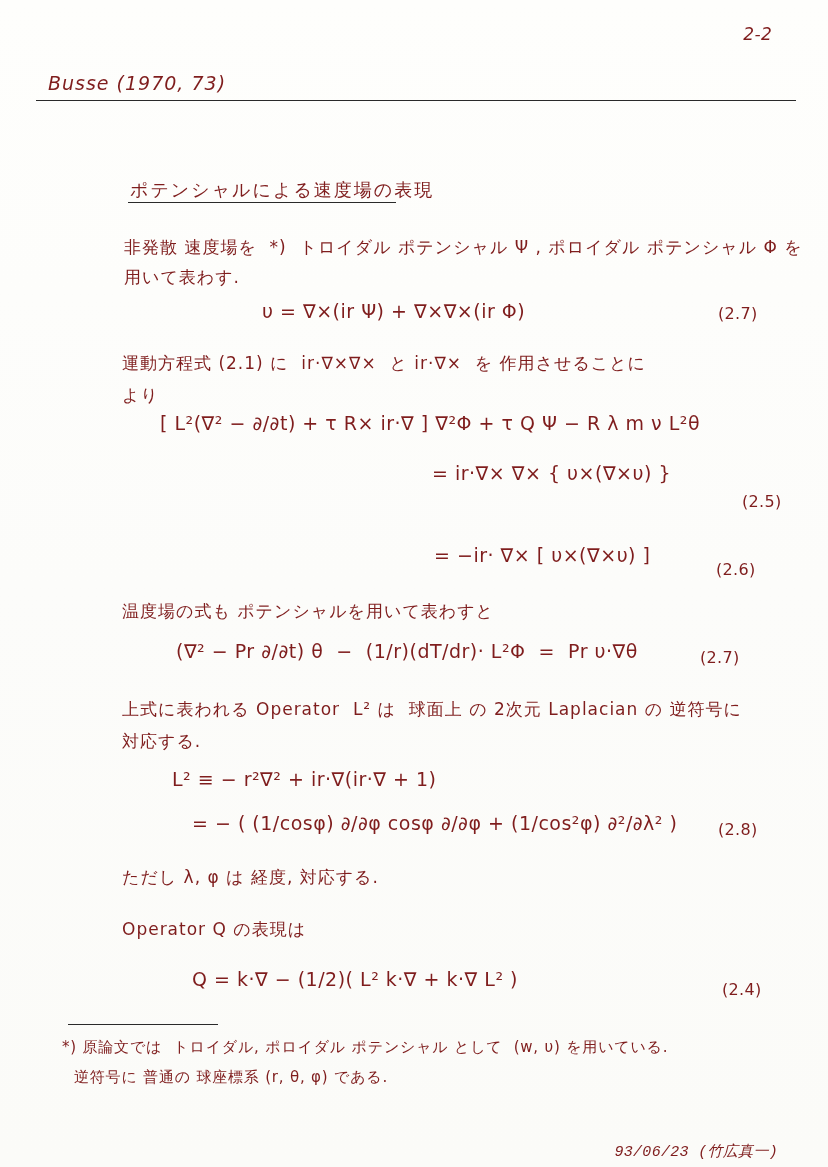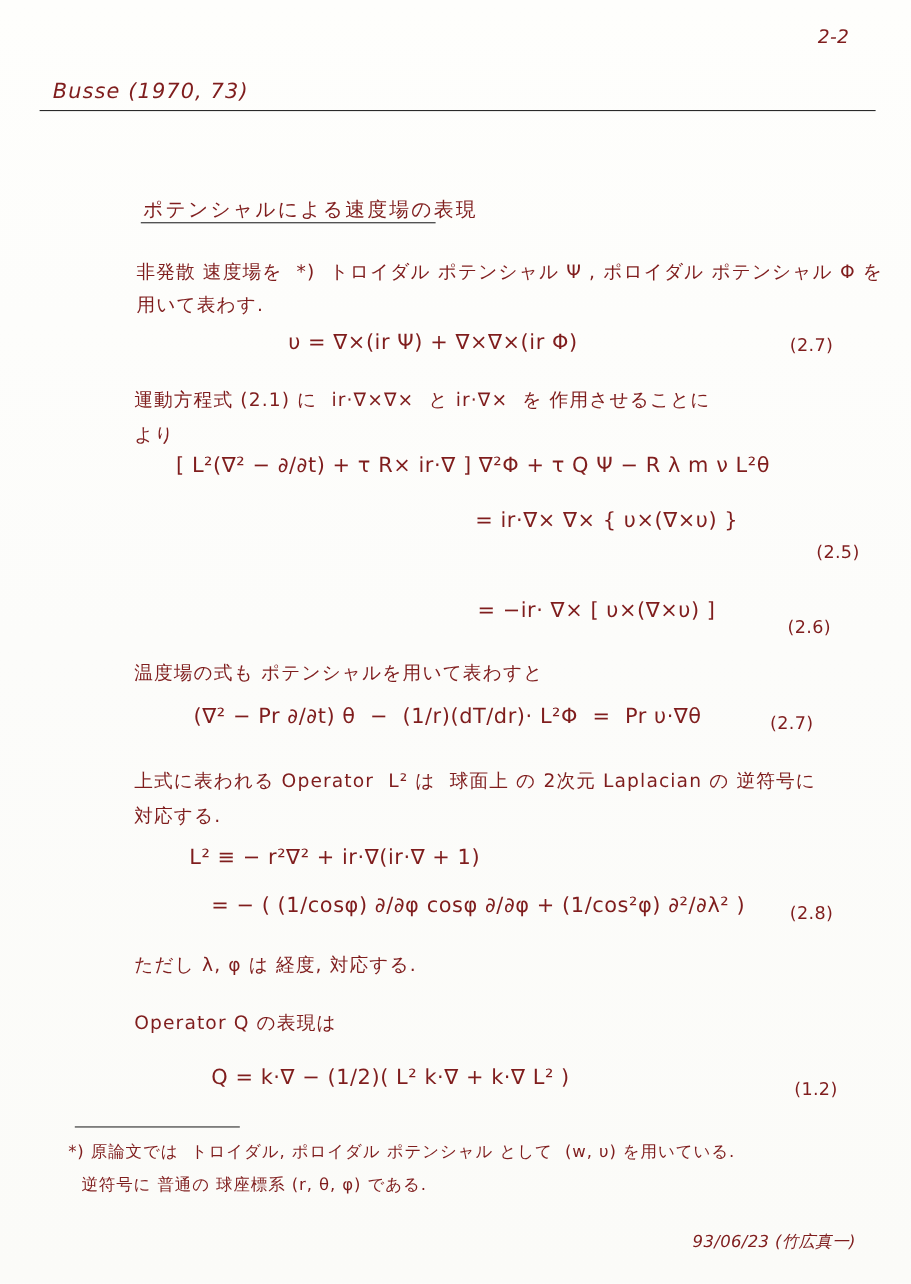--- a/index.html
+++ b/index.html
@@ -98,23 +98,24 @@
   .eqnum {
     font-size: 16px;
   }
   .foot {
     font-size: 15px;
     letter-spacing: 0.8px;
   }
   .datestamp {
     position: absolute;
     right: 50px;
-    bottom: 28px;
+    bottom: 6px;
     font-size: 15px;
     font-style: italic;
+    font-family: Liberation Mono, monospace;
   }
 </style>
 </head>
 <body>
 
 <div class="page">
   <div class="paper-tint"></div>
 
   <div class="ink page-num hw">2-2</div>
 
@@ -150,20 +151,20 @@
 
   <div class="ink hw eq" style="left:172px; top:768px;">L² ≡ − r²∇² + ir·∇(ir·∇ + 1)</div>
   <div class="ink hw eq" style="left:192px; top:812px;">= − ( (1/cosφ) ∂/∂φ cosφ ∂/∂φ + (1/cos²φ) ∂²/∂λ² )</div>
   <div class="ink hw eqnum" style="left:718px; top:820px;">(2.8)</div>
 
   <div class="ink hw body-line" style="left:122px; top:866px;">ただし λ, φ は 経度, 対応する.</div>
 
   <div class="ink hw body-line" style="left:122px; top:918px;">Operator Q の表現は</div>
 
   <div class="ink hw eq" style="left:192px; top:968px;">Q = k·∇ − (1/2)( L² k·∇ + k·∇ L² )</div>
-  <div class="ink hw eqnum" style="left:722px; top:980px;">(1.2)</div>
+  <div class="ink hw eqnum" style="left:722px; top:980px;">(2.4)</div>
 
   <div class="rule-bottom"></div>
   <div class="ink hw foot" style="left:62px; top:1038px;">*) 原論文では  トロイダル, ポロイダル ポテンシャル として  (w, υ) を用いている.</div>
   <div class="ink hw foot" style="left:74px; top:1068px;">逆符号に 普通の 球座標系 (r, θ, φ) である.</div>
 
   <div class="ink datestamp hw">93/06/23 (竹広真一)</div>
 </div>
 
 </body></html>

